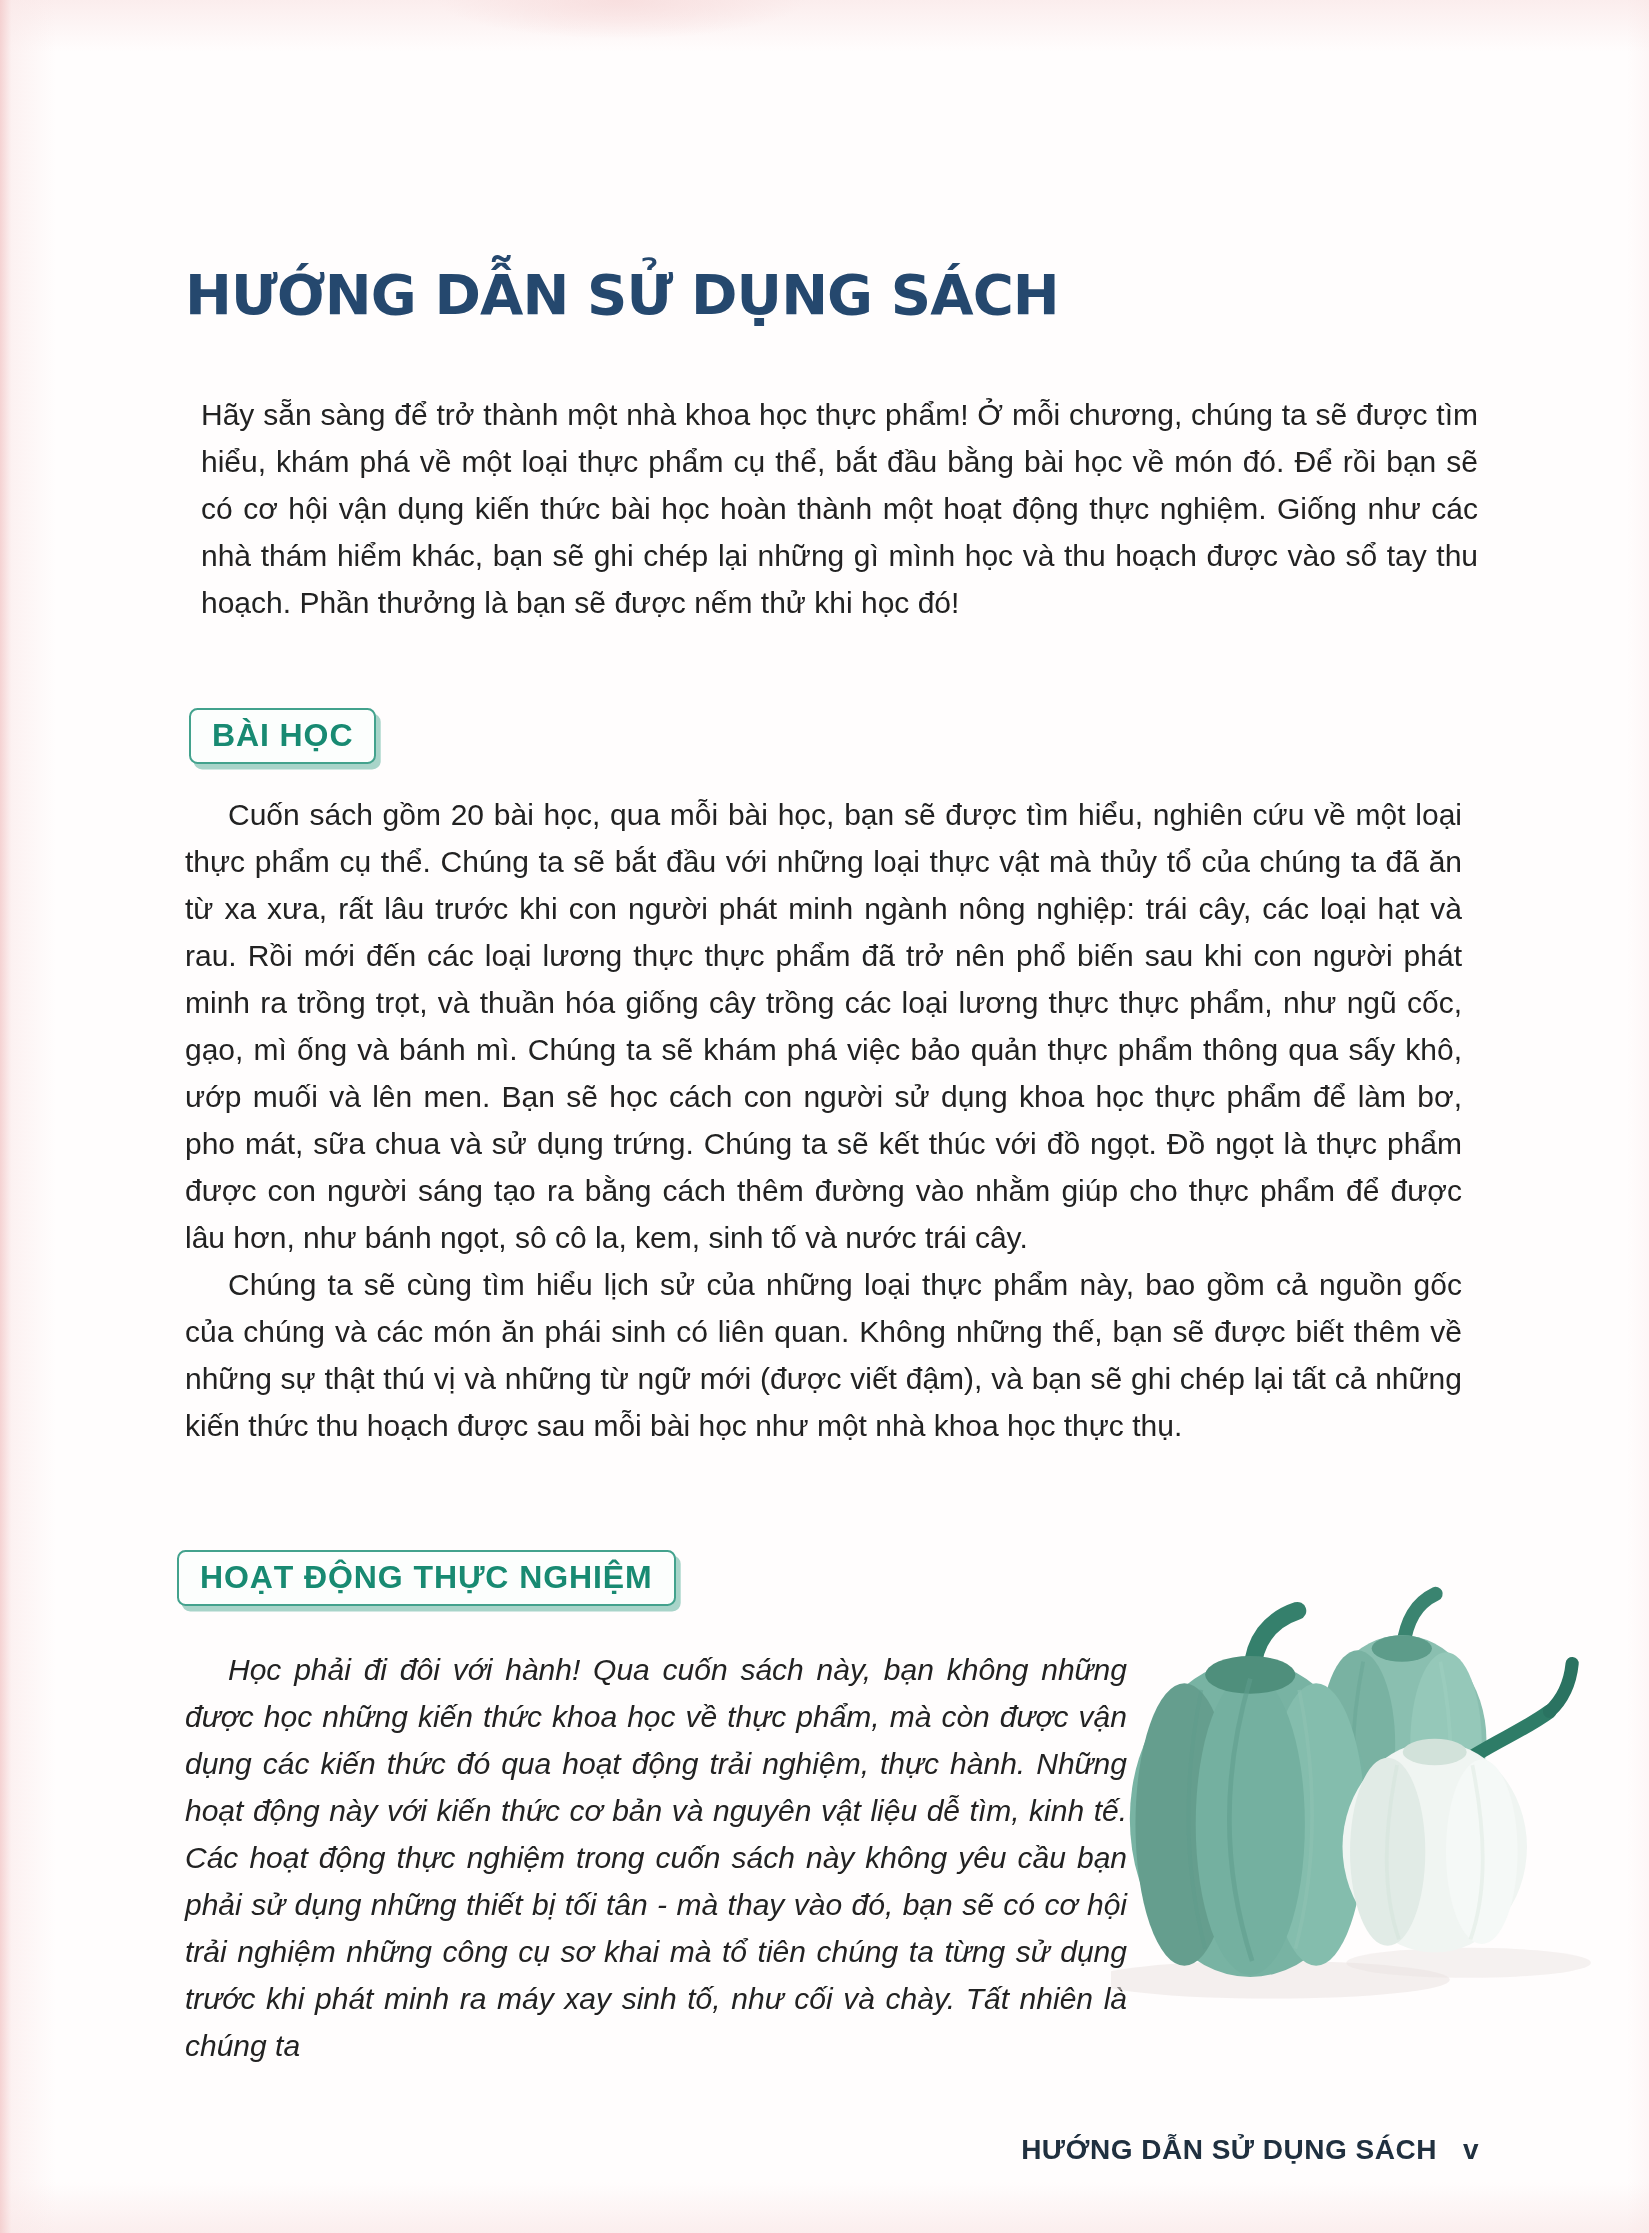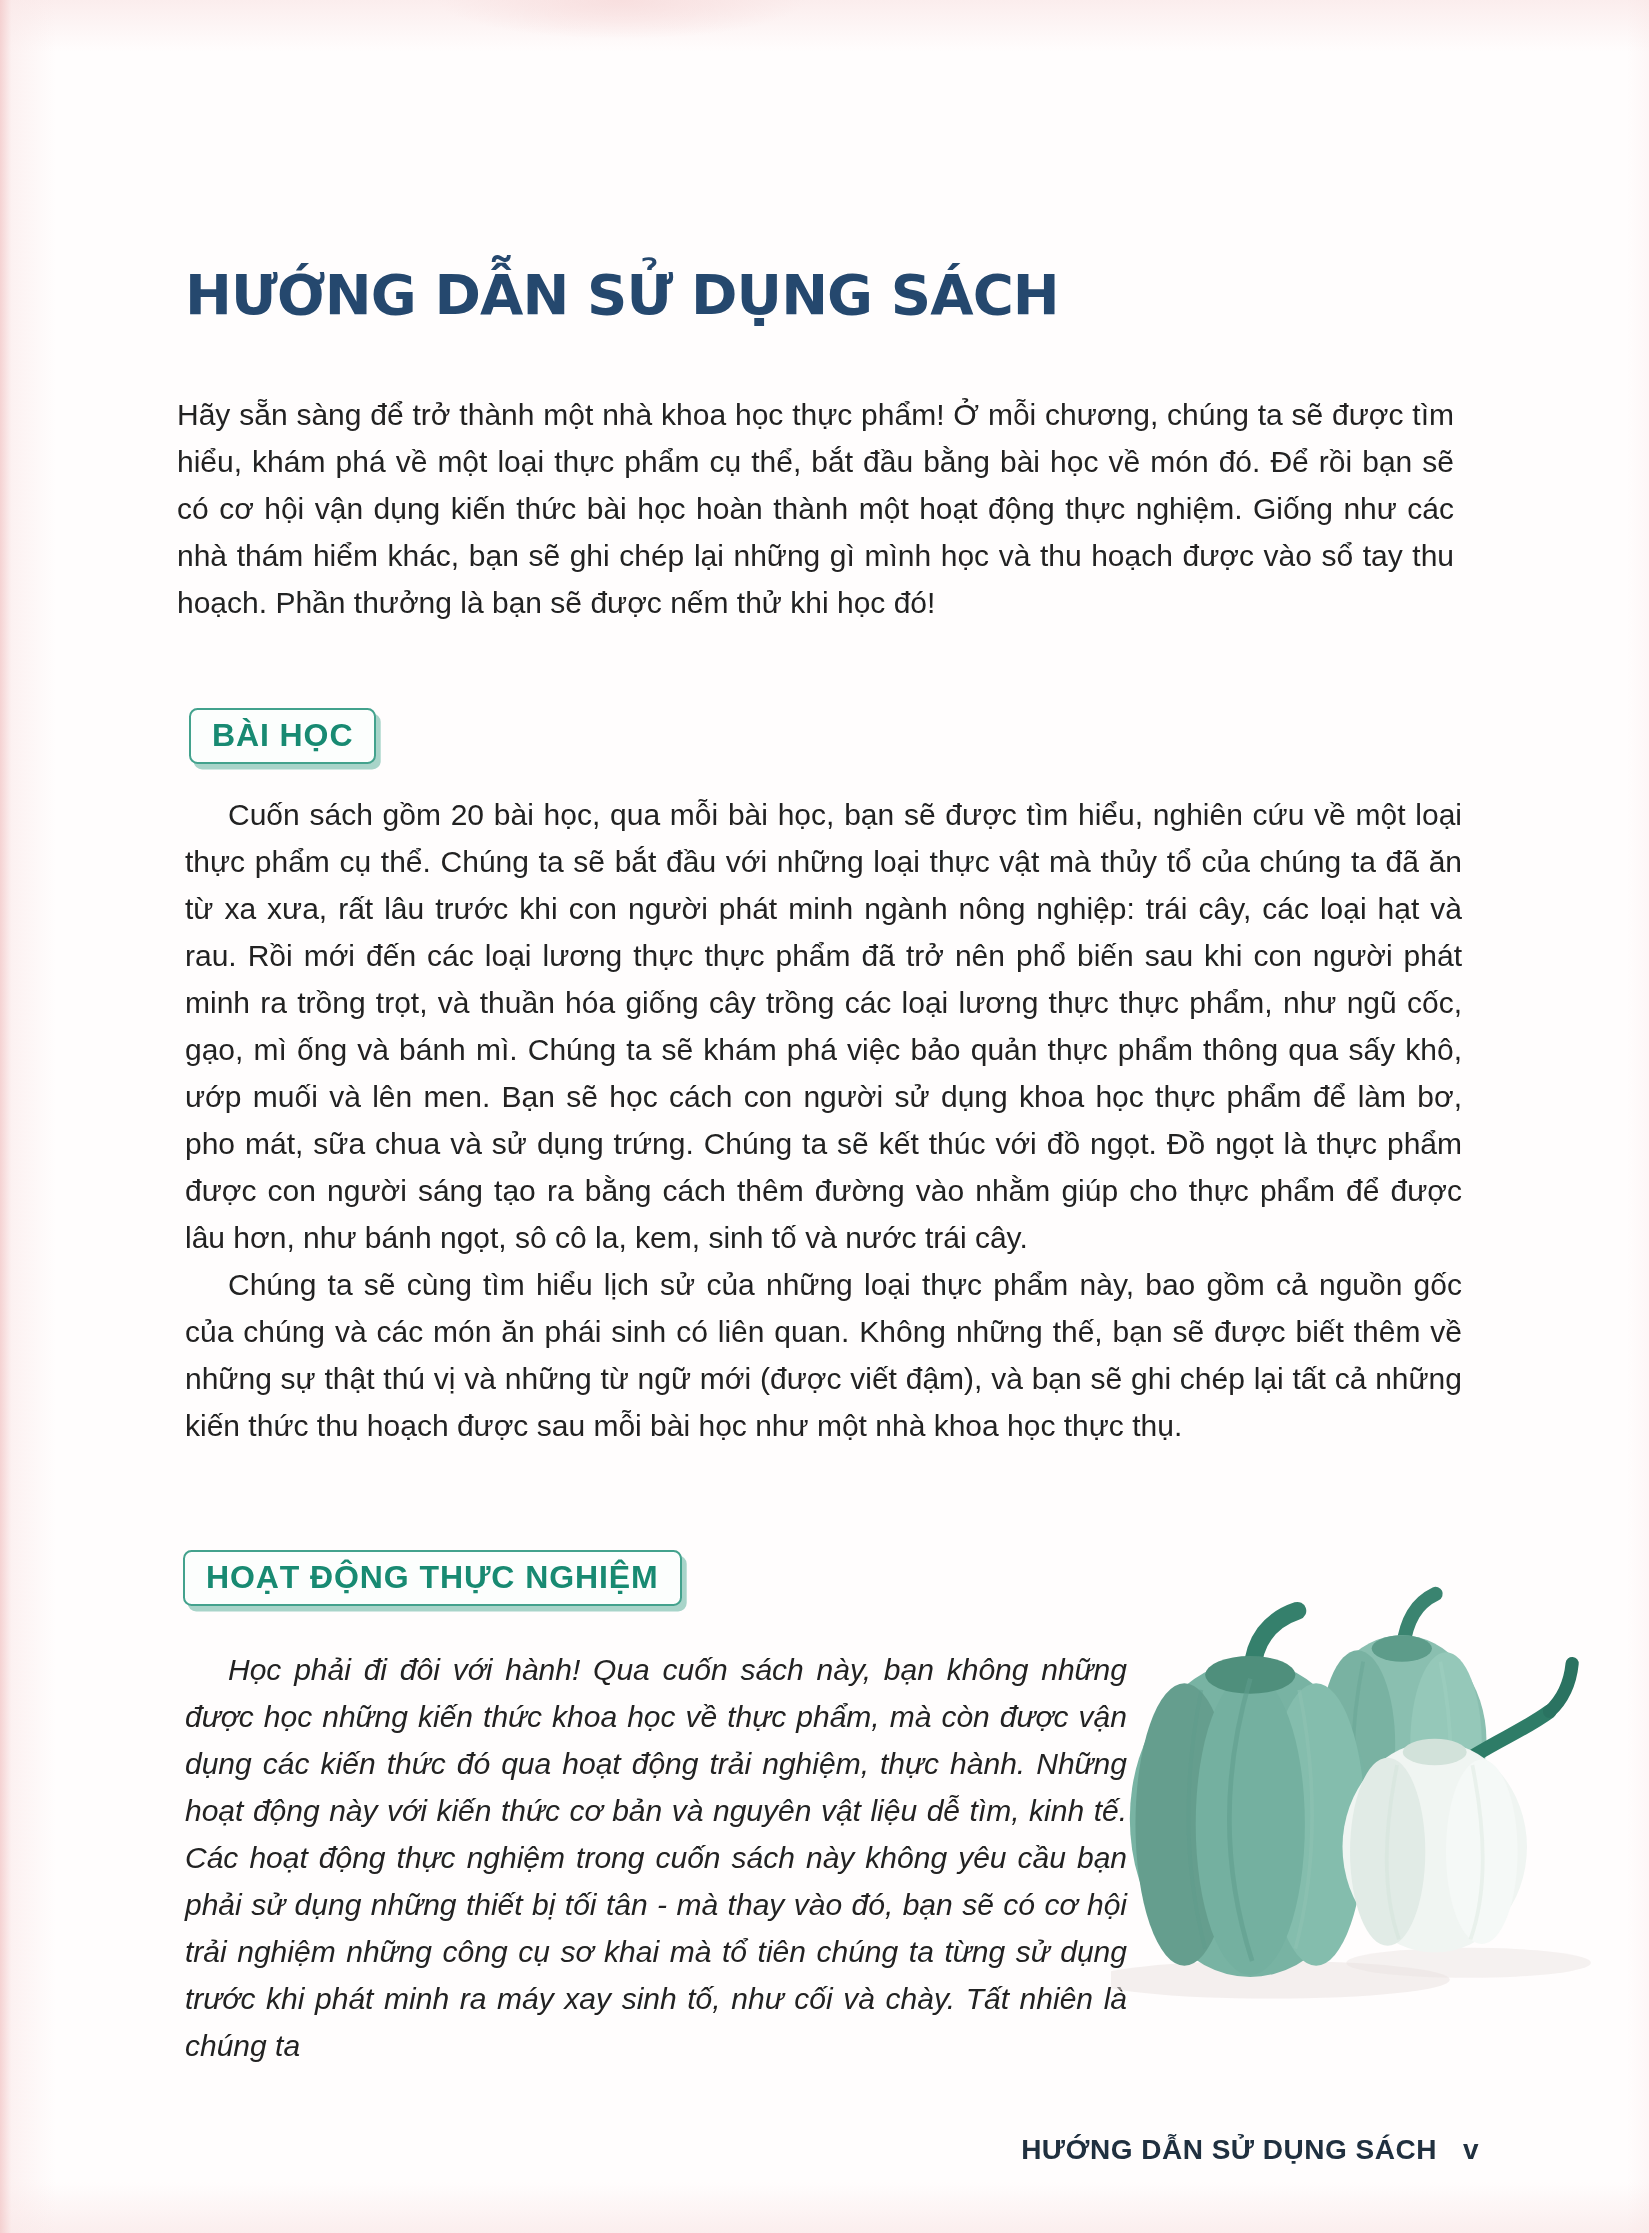--- a/index.html
+++ b/index.html
@@ -25,35 +25,35 @@
     font-size: 56px; font-weight: 800; letter-spacing: -0.9px;
     color: #25486e;
   }
   .bodytext {
     font-size: 30px; line-height: 47px; color: #222;
     text-align: justify;
   }
   p { margin: 0; }
   .indent { text-indent: 43px; }
   .intro {
-    position: absolute; left: 177px; top: 391px; width: 1277px;
+    position: absolute; left: 201px; top: 391px; width: 1277px;
   }
   .lesson-text {
     position: absolute; left: 185px; top: 791px; width: 1277px;
   }
   .badge {
     position: absolute; display: inline-block;
     background: #fcfefd;
     border: 2.8px solid #43a28d; border-radius: 8.5px;
     padding: 6.6px 21px 8.5px;
     box-shadow: 4.7px 5.6px 0 #a8d4c9;
     color: #188a72; font-weight: bold; font-size: 32px; letter-spacing: 0.9px;
   }
   .badge-lesson { left: 189px; top: 708px; }
-  .badge-activity { left: 183px; top: 1550px; }
+  .badge-activity { left: 177px; top: 1550px; }
   .activity-text {
     position: absolute; left: 185px; top: 1646px; width: 942px; font-style: italic;
   }
   .peppers {
     position: absolute; left: 1111px; top: 1558px;
     width: 527px; height: 452px;
   }
   .footer {
     position: absolute; top: 2134px; right: 171px;
     display: flex; align-items: center; gap: 26px;

